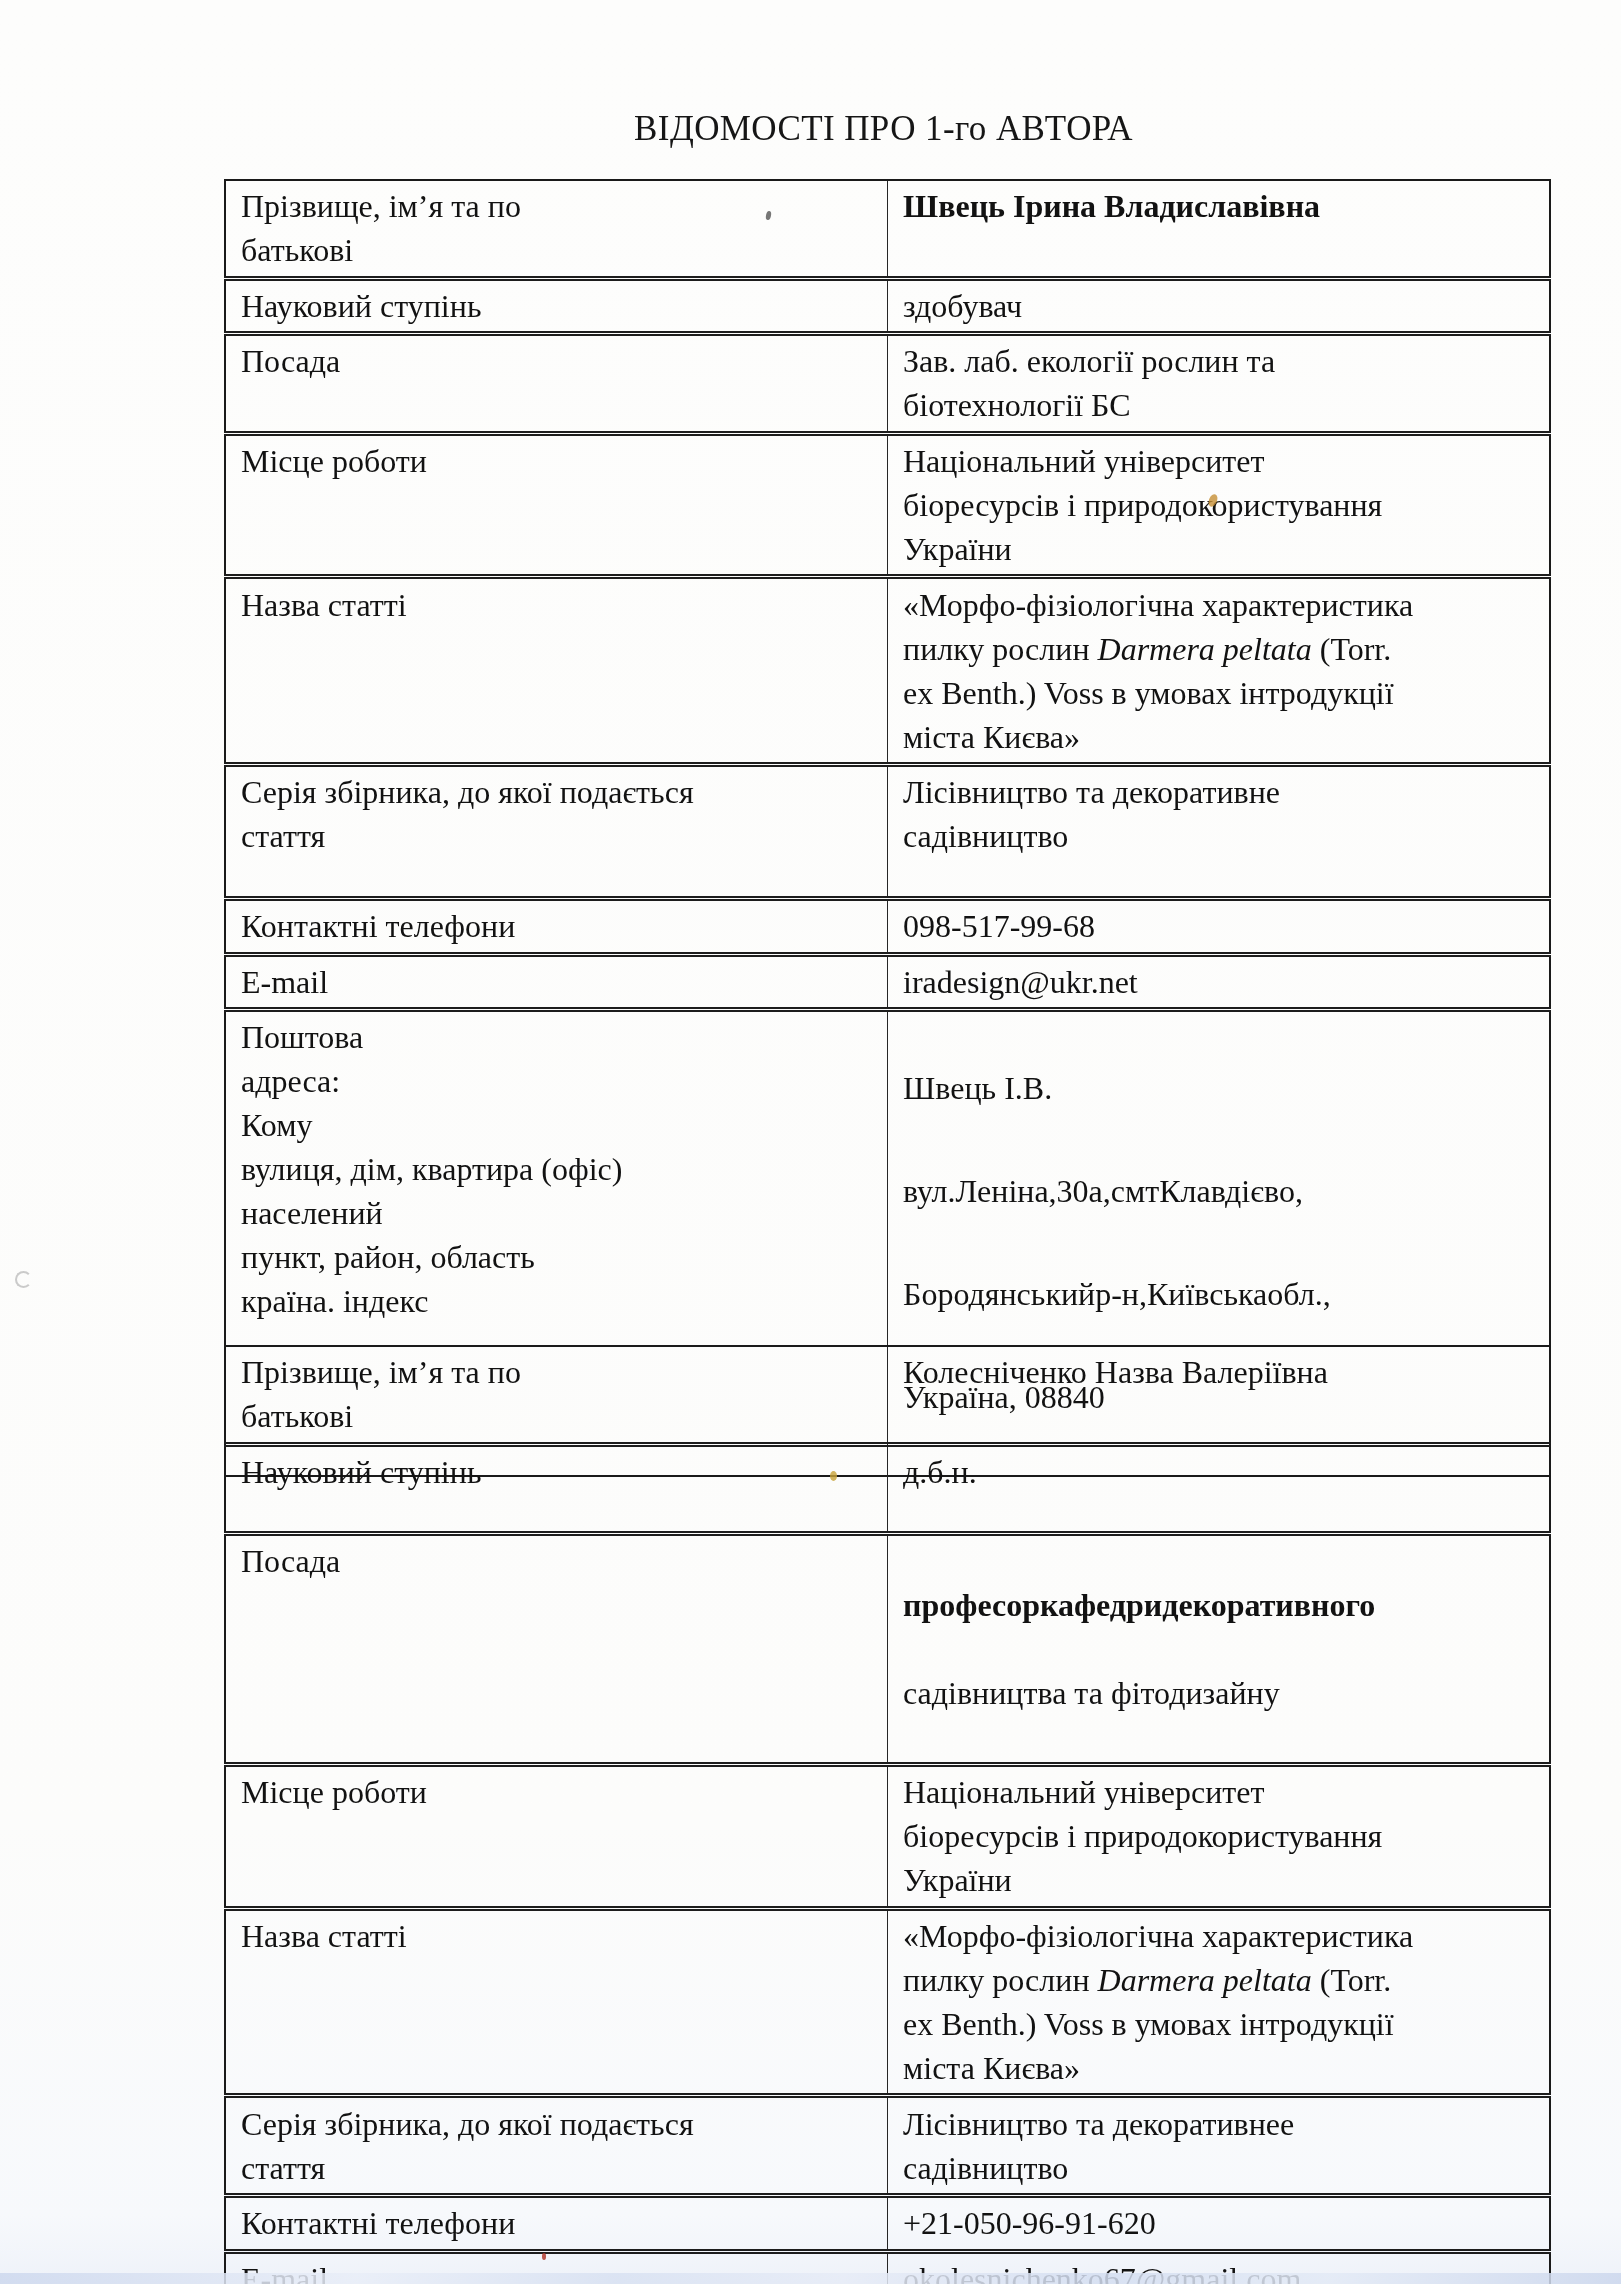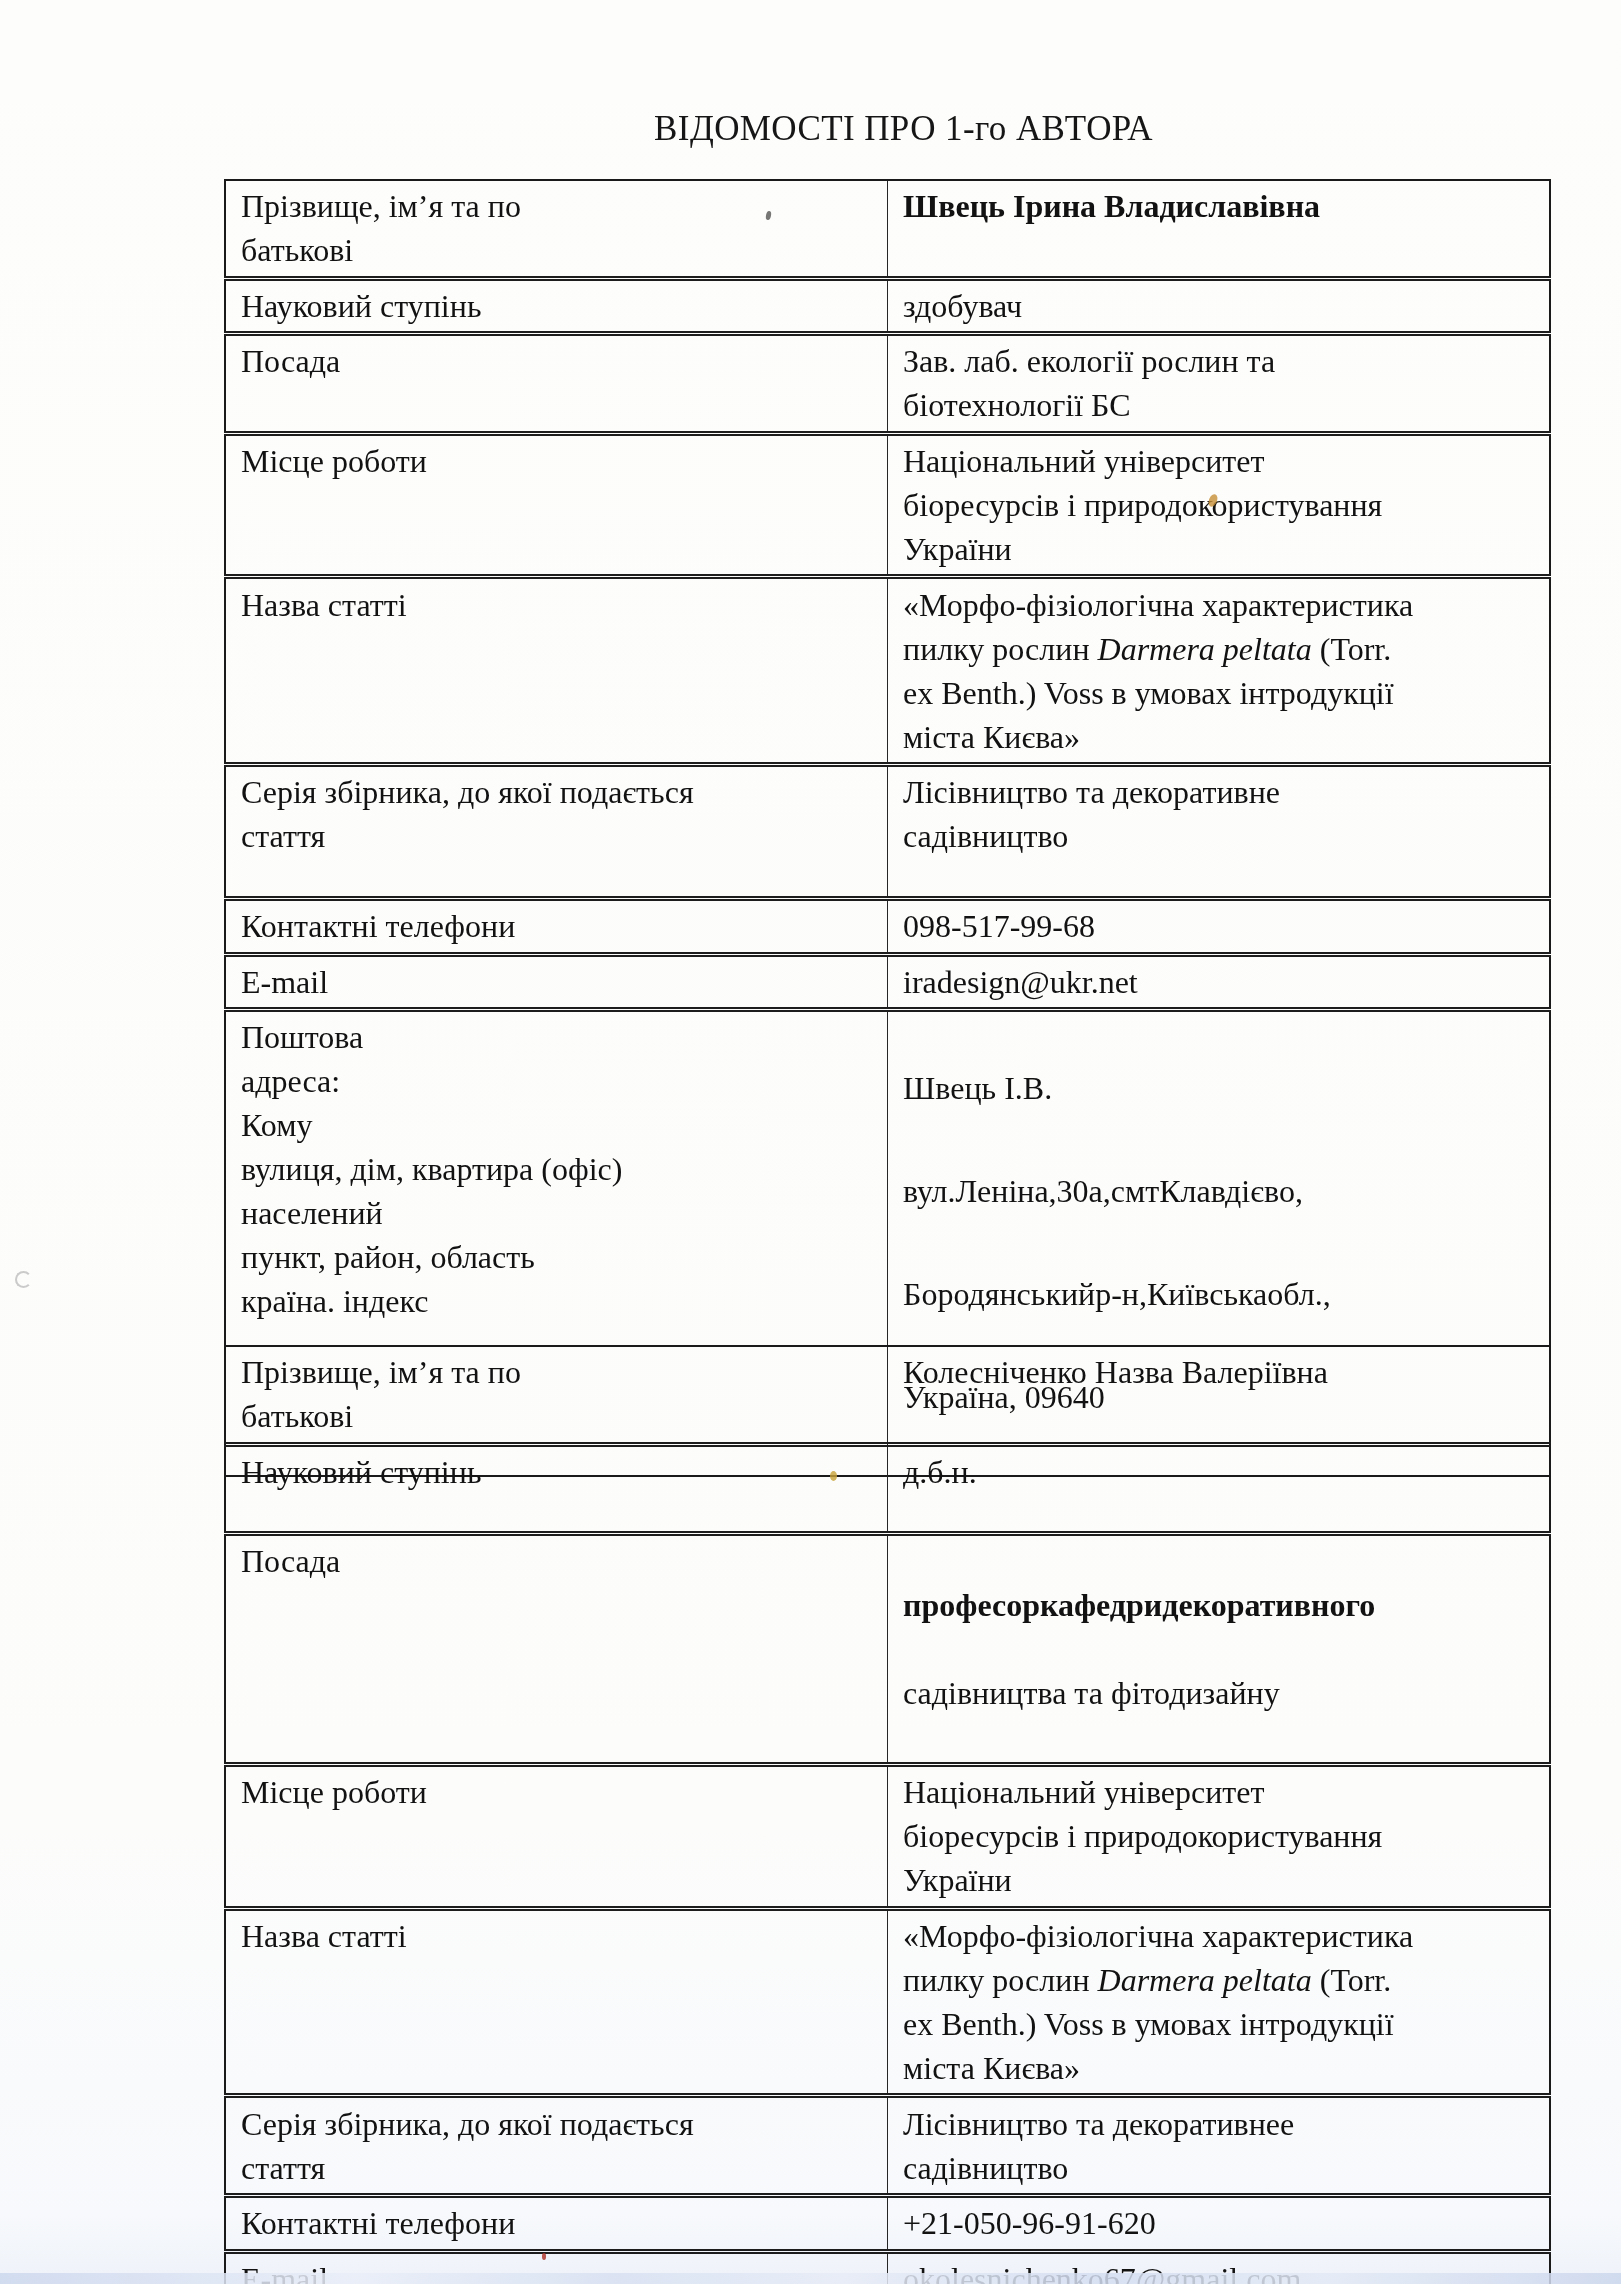--- a/index.html
+++ b/index.html
@@ -9,21 +9,21 @@
     font-family:"Liberation Serif","DejaVu Serif",serif;
     color:#121212;
     position:relative;
     overflow:hidden;
   }
   #page{
     position:absolute;inset:0;
     background:linear-gradient(180deg,#fdfdfc 0%,#fcfcfb 80%,#f7f9fc 97%,#eef2f9 100%);
   }
   .doc-title{
-    position:absolute;left:240px;width:1327px;
+    position:absolute;left:220px;width:1327px;
     text-align:center;
     font-size:35px;line-height:43px;
     color:#161616;
     letter-spacing:0.4px;
   }
   #title1{top:107px;}
   #title2{top:1303px;}
 
   table.info{
     position:absolute;left:224px;width:1327px;
@@ -136,21 +136,21 @@
           <span>а,</span>
           <span>смт</span>
           <span>Клавдієво,</span>
         </div>
         <div class="jline">
           <span>Бородянський</span>
           <span>р-н,</span>
           <span>Київська</span>
           <span>обл.,</span>
         </div>
-        <div class="line">Україна, 09640</div>
+        <div class="line">Україна, 08840</div>
       </td>
     </tr>
   </tbody>
     </table>
 
 
   <table class="info" id="table2">
     <colgroup>
         <col>
         <col>

